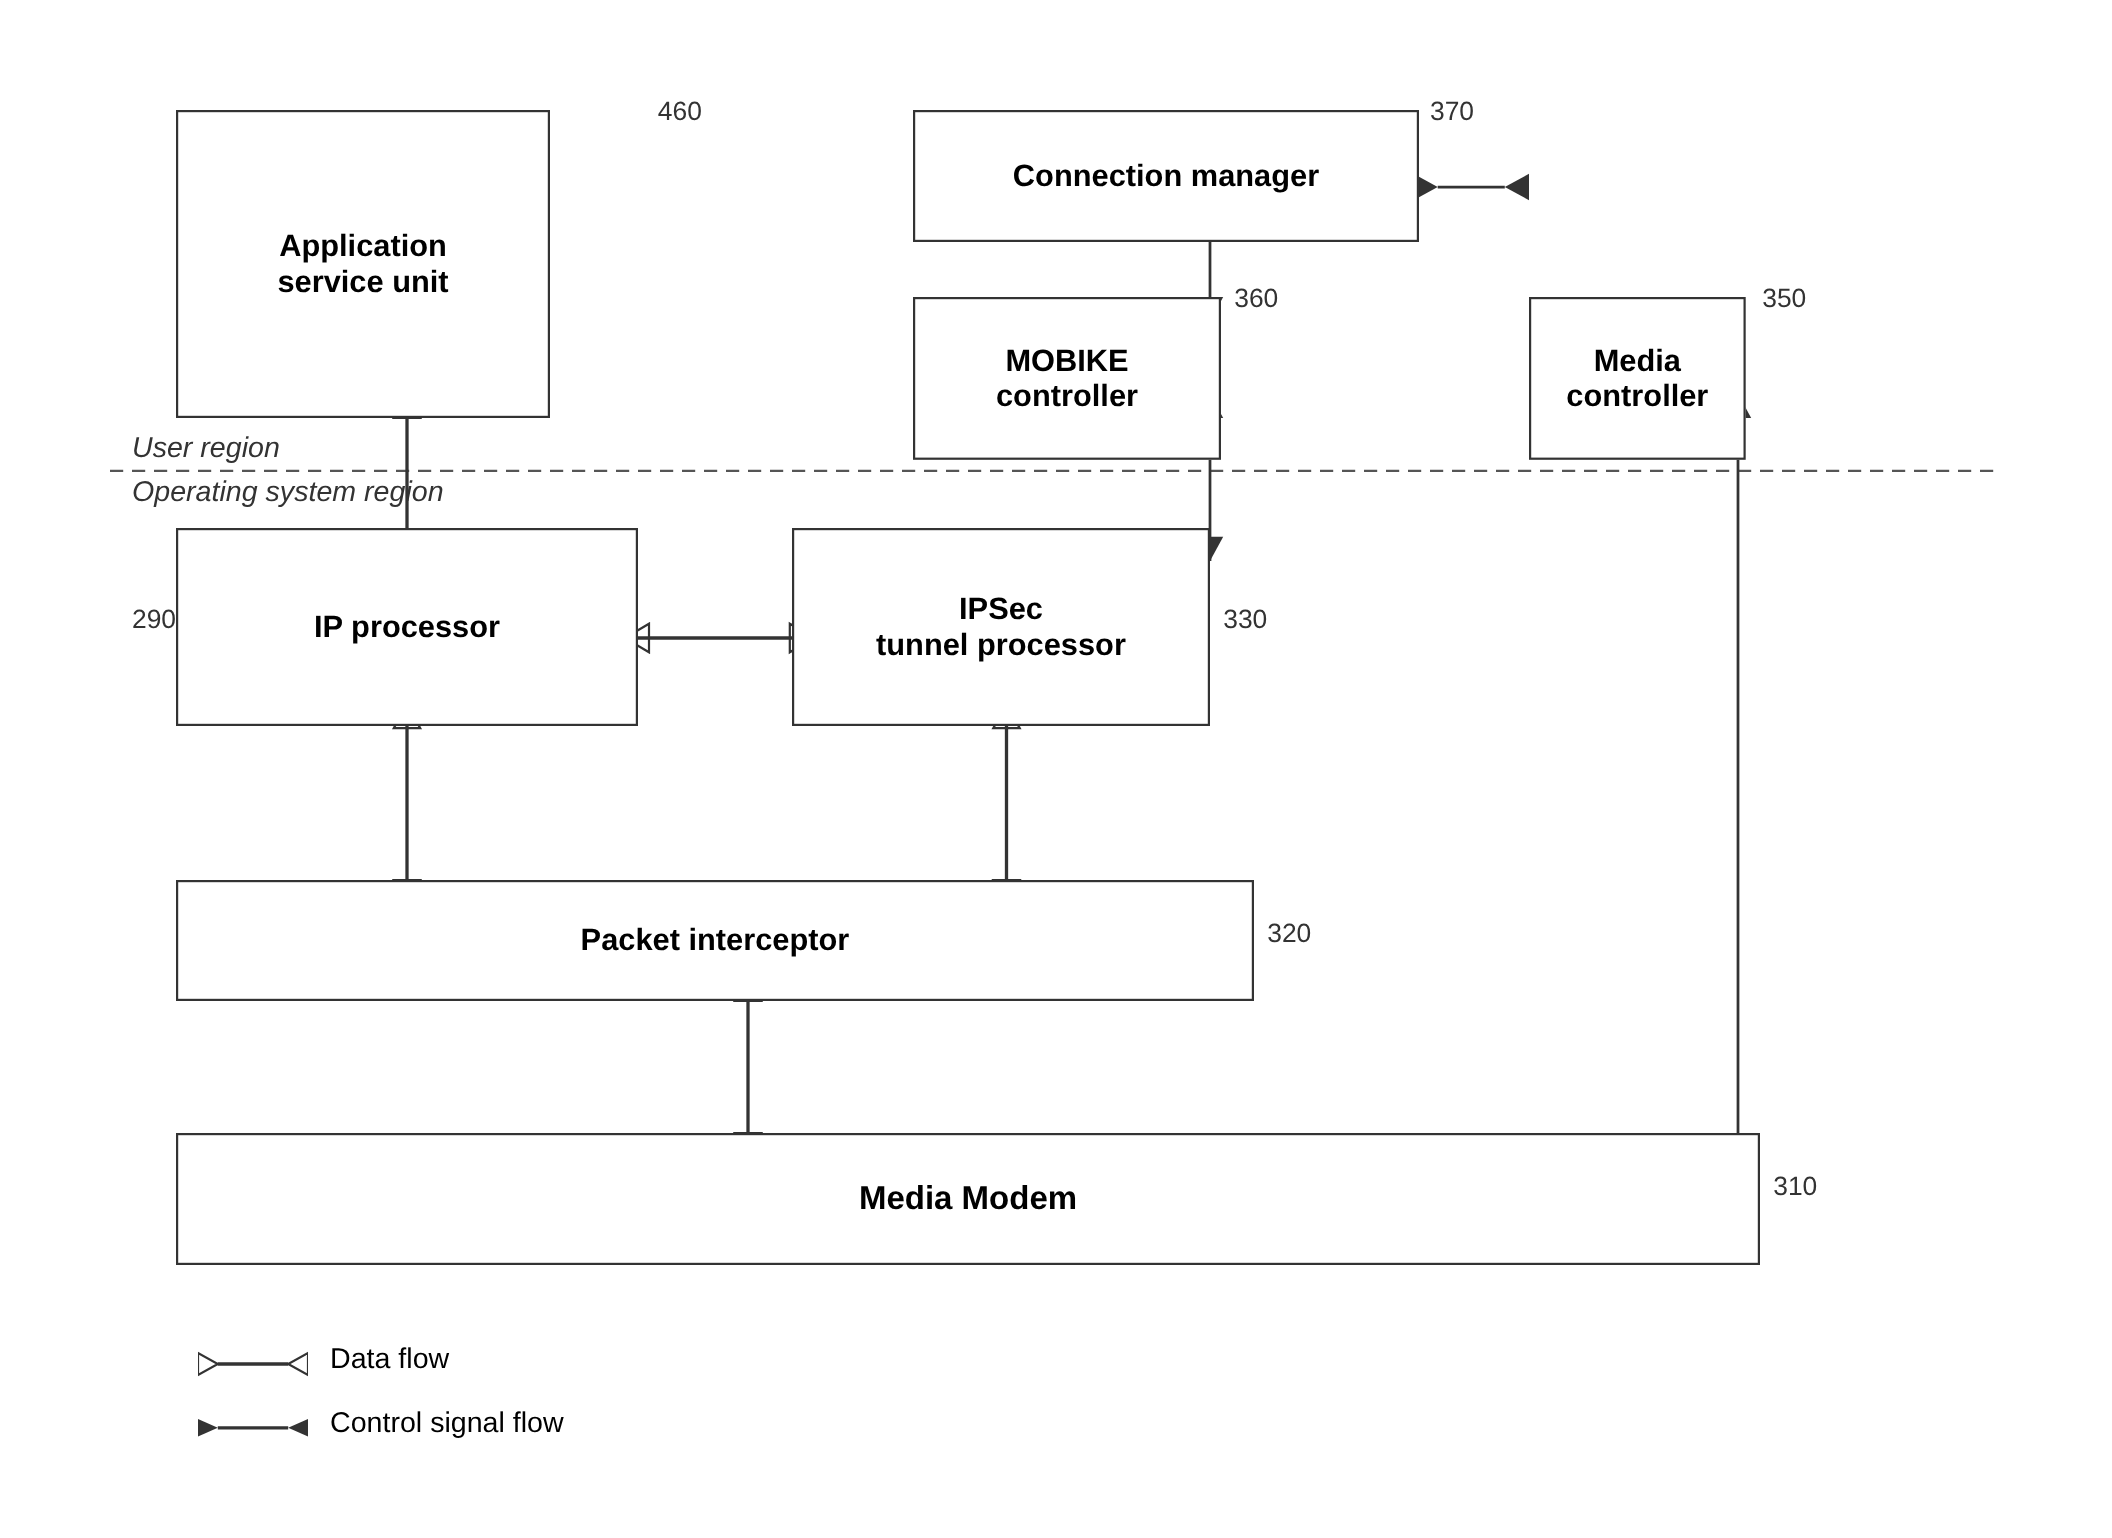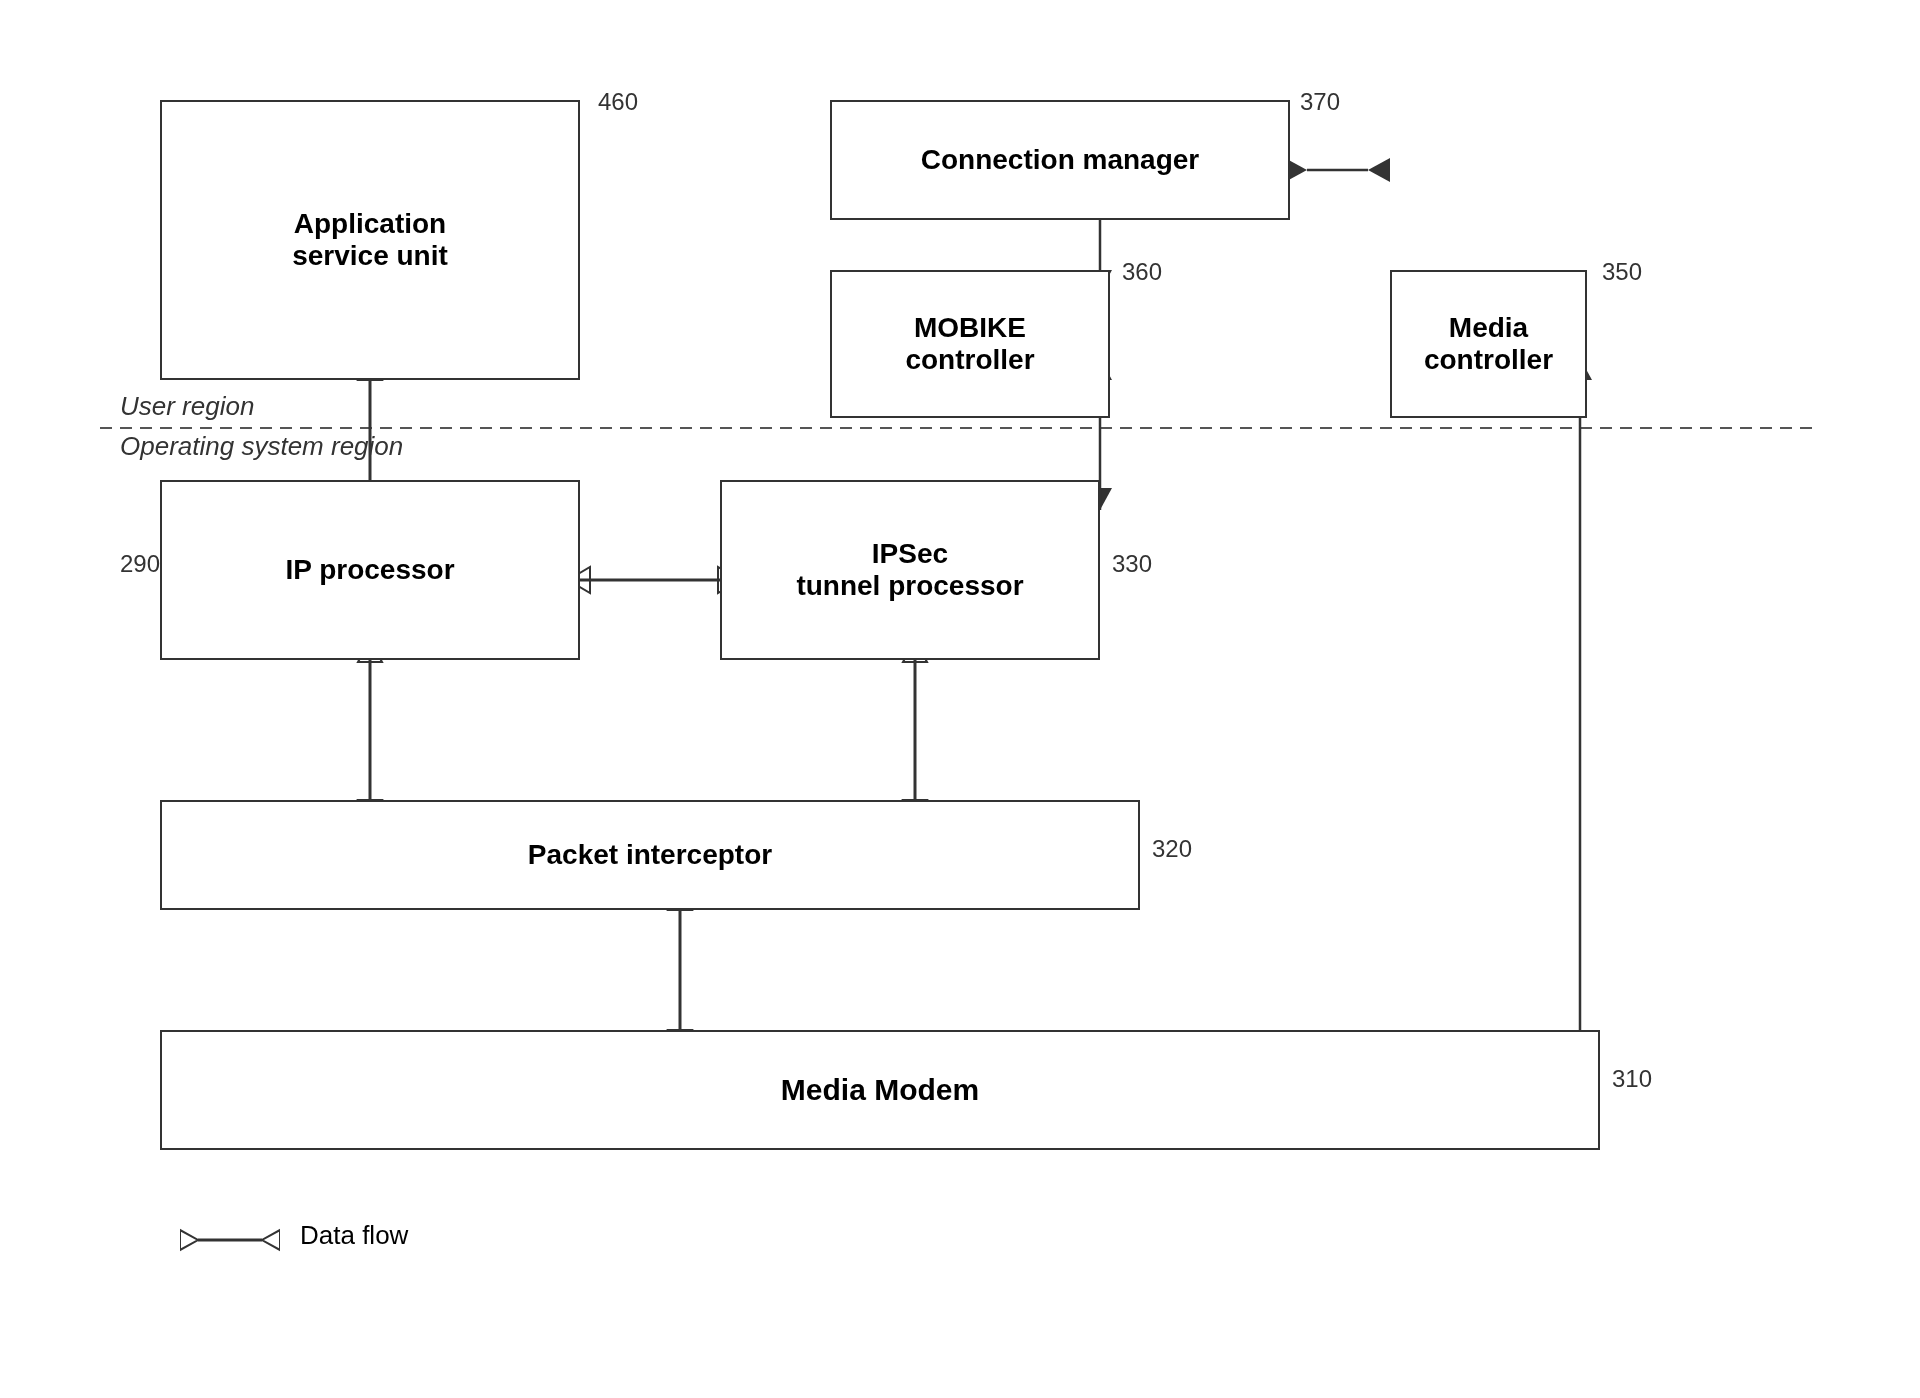--- a/index.html
+++ b/index.html
@@ -154,21 +154,21 @@
 
     <g>
 
       <polygon points="1468,340 1492,340 1480,318" fill="#333"></polygon>
       <polygon points="1468,1010 1492,1010 1480,1032" fill="#333"></polygon>
       <line x1="1480" y1="318" x2="1480" y2="1032" stroke="#333" stroke-width="2.5"></line>
     </g>
 
   </svg>
 
-  <div class="box" style="left:60px; top:60px; width:420px; height:280px; font-size:28px;">
+  <div class="box" style="left:60px; top:60px; width:340px; height:280px; font-size:28px;">
     <span>Application<br>service unit</span>
   </div>
 
   <div class="label" style="left:498px; top:48px;">
     <span>460</span>
   </div>
 
   <div class="box" style="left:730px; top:60px; width:460px; height:120px; font-size:28px;">
     <span>Connection manager</span>
   </div>
@@ -223,15 +223,24 @@
     <div class="legend-item">
       <svg width="100" height="40" viewBox="0 0 100 40">
 
         <polygon points="0,10 0,30 18,20" fill="white" stroke="#333" stroke-width="2"></polygon>
         <line x1="18" y1="20" x2="82" y2="20" stroke="#333" stroke-width="3"></line>
         <polygon points="100,10 100,30 82,20" fill="white" stroke="#333" stroke-width="2"></polygon>
       </svg>
       <span class="legend-text">Data flow</span>
     </div>
 
+    <div class="legend-item">
+      <svg width="100" height="40" viewBox="0 0 100 40">
+
+        <polygon points="0,12 0,28 18,20" fill="#333"></polygon>
+        <line x1="18" y1="20" x2="82" y2="20" stroke="#333" stroke-width="3"></line>
+        <polygon points="100,12 100,28 82,20" fill="#333"></polygon>
+      </svg>
+      <span class="legend-text">Control signal flow</span>
+    </div>
   </div>
 
 </div>
 
 </body></html>

